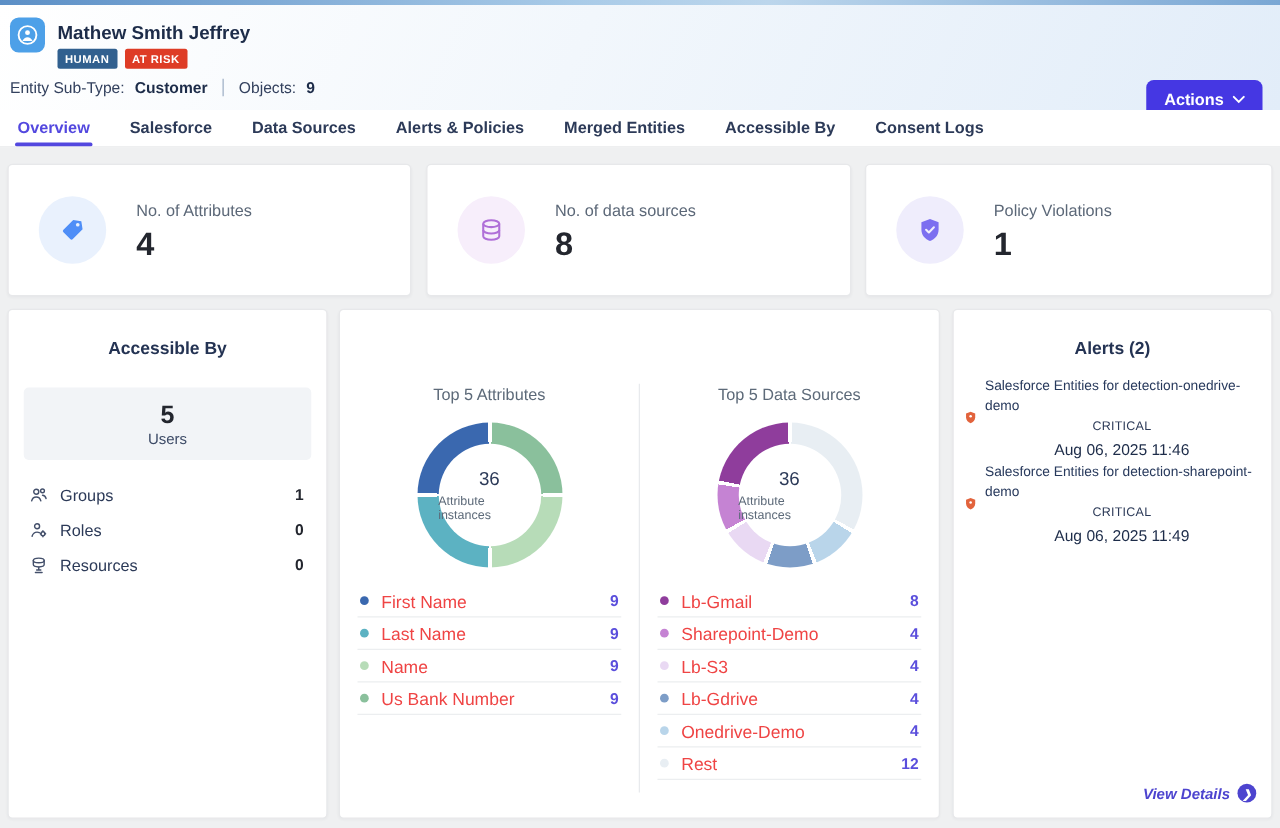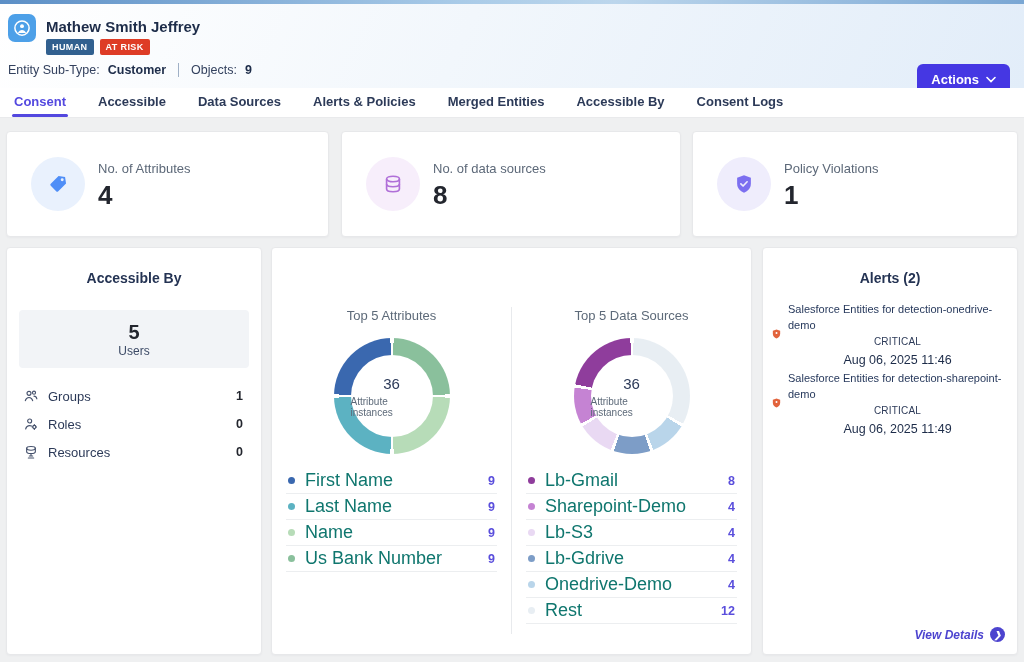--- a/index.html
+++ b/index.html
@@ -31,21 +31,21 @@
   .tab.active { color:#5348df; }
   .tab.active::after { content:""; position:absolute; left:-2px; right:-2px; bottom:0; height:3px;
     border-radius:3px; background:#5348df; }
 
   
   .card { position:absolute; background:#fff; border:1px solid #e7e8ea; border-radius:4px;
     box-shadow:0 1px 2px rgba(40,50,70,.04); }
   .card-title { text-align:center; font-size:14px; font-weight:700; color:#243353; }
 
   
-  .stat-card { top:131px; height:106px; display:flex; align-items:center; padding-left:24px; gap:13px; }
+  .stat-card { top:131px; height:106px; display:flex; align-items:center; padding-left:24px; gap:24px; }
   #stat-0 { left:6px; width:323px; } #stat-1 { left:341px; width:340px; } #stat-2 { left:692px; width:326px; }
   .stat-icon-wrap { width:54px; height:54px; border-radius:50%; display:flex; align-items:center; justify-content:center; }
   .stat-label { font-size:13px; color:#5c6878; margin-bottom:6px; }
   .stat-value { font-size:26px; font-weight:700; color:#23262e; line-height:1; }
 
   
   #accessible-card { left:6px; top:247px; width:256px; height:408px; padding-top:22px; }
   .acc-highlight { margin:24px 12px 0 12px; background:#f2f4f7; border-radius:4px; height:58px;
     display:flex; flex-direction:column; align-items:center; justify-content:center; }
   .acc-highlight-value { font-size:20px; font-weight:700; color:#23262e; }
@@ -63,21 +63,21 @@
   .dist-divider { width:1px; background:#e8eaed; margin:4px 0 10px 0; }
   .col-title { text-align:center; font-size:13px; color:#5d6a79; margin-bottom:15px; }
   .donut { width:116px; height:116px; border-radius:50%; margin:0 auto; position:relative; }
   .donut-hole { position:absolute; left:17px; top:17px; width:82px; height:82px; border-radius:50%;
     background:#fff; display:flex; flex-direction:column; align-items:center; justify-content:center; }
   .donut-value { font-size:15px; color:#2c3a58; }
   .donut-label { font-size:10px; color:#5d6a79; margin-top:4px; }
   .legend { margin:14px 14px 0 14px; }
   .legend-row { display:flex; align-items:center; height:26px; border-bottom:1px solid #eceef0; gap:10px; padding:0 2px; }
   .legend-dot { width:7px; height:7px; border-radius:50%; flex:none; }
-  .legend-label { font-size:18px; color:#0f766e; }
+  .legend-label { font-size:14px; color:#ef4444; }
   .legend-value { margin-left:auto; font-size:12.5px; font-weight:600; color:#5a4edc; cursor:pointer; }
 
   
   #alerts-card { left:762px; top:247px; width:256px; height:408px; padding-top:22px; }
   .alert-list { margin-top:16px; padding:0 10px 0 8px; }
   .alert-item { display:flex; align-items:center; gap:6px; margin-bottom:4px; }
   .alert-shield { flex:none; color:#e2633c; display:flex; }
   .alert-text { font-size:11px; }
   .alert-title { color:#27395c; line-height:1.45; }
   .alert-sub { display:flex; align-items:center; gap:6px; margin-top:2px;flex-direction:column; }
@@ -115,22 +115,22 @@
   </div>
   <button class="actions-btn">
     <span>Actions</span>
     <svg width="10" height="7" viewBox="0 0 10 7" fill="none" stroke="#fff" stroke-width="1.6" stroke-linecap="round">
         <path d="M1 1.5l4 4 4-4"></path>
       </svg>
   </button>
 </div>
 
 <div class="tabs">
-  <div class="tab active">Consent</div>
-  <div class="tab">Accessible</div>
+  <div class="tab active">Overview</div>
+  <div class="tab">Salesforce</div>
   <div class="tab">Data Sources</div>
   <div class="tab">Alerts &amp; Policies</div>
   <div class="tab">Merged Entities</div>
   <div class="tab">Accessible By</div>
   <div class="tab">Consent Logs</div>
 </div>
 
 <div class="card stat-card" id="stat-0">
   <div class="stat-icon-wrap" style="background: rgb(233, 241, 253);">
     <svg width="22" height="22" viewBox="0 0 24 24" fill="#4f8ef7">

